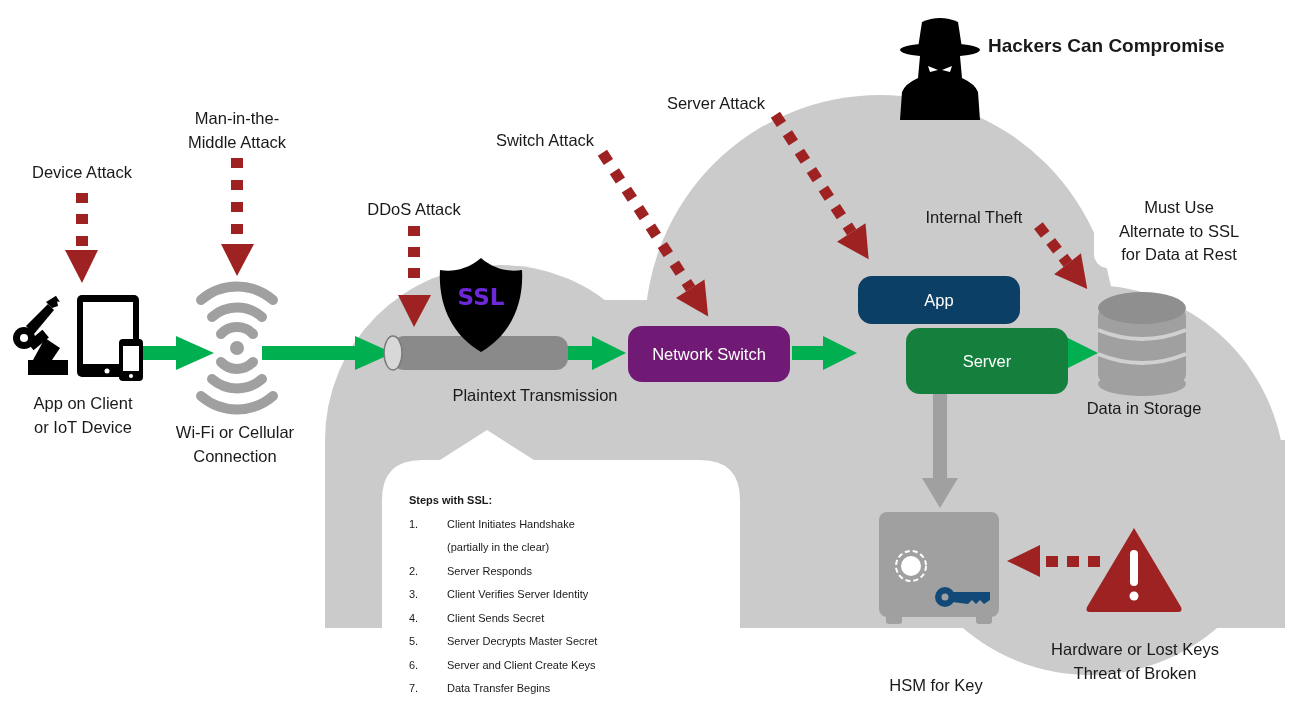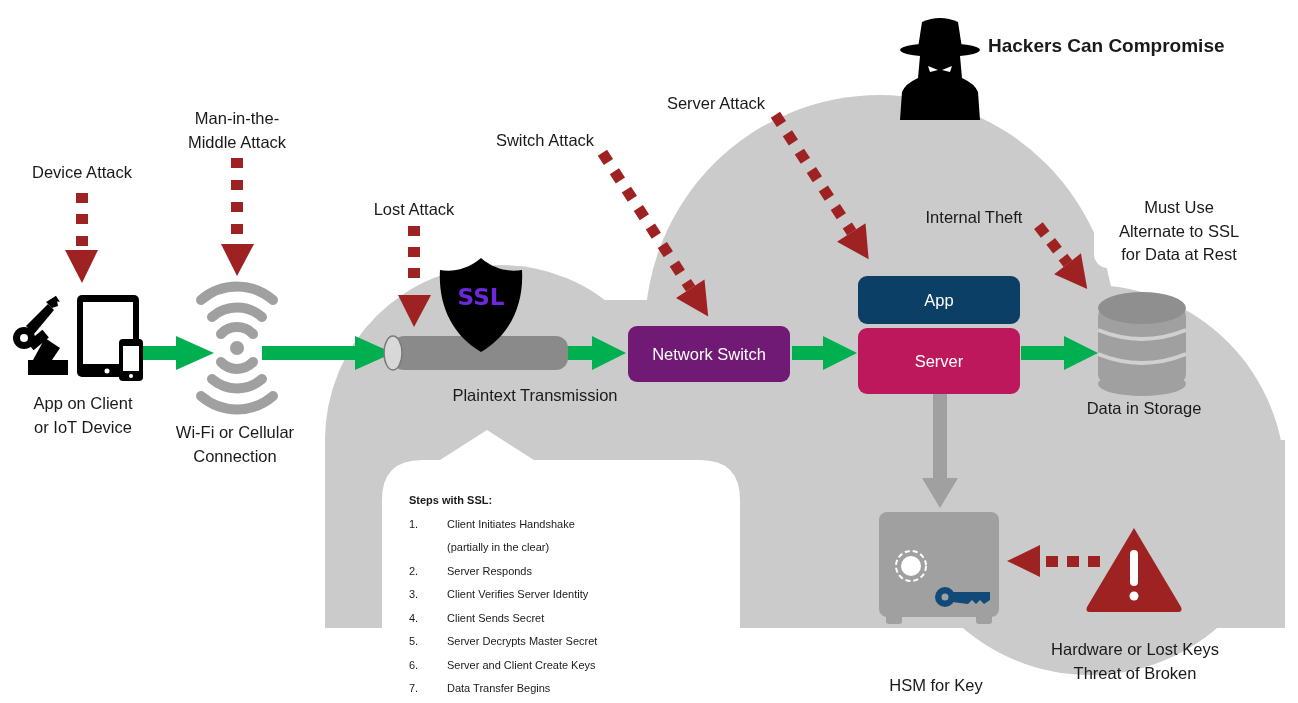--- a/index.html
+++ b/index.html
@@ -1,21 +1,21 @@
 <!DOCTYPE html>
 <html><head>
   <meta charset="utf-8">
   <style>
     html, body { margin: 0; padding: 0; background: #ffffff; }
     body { width: 1298px; height: 703px; position: relative; overflow: hidden;
            font-family: "Liberation Sans", "DejaVu Sans", sans-serif; color: #1a1a1a; }
     .abs { position: absolute; }
     .lbl { position: absolute; font-size: 16.5px; line-height: 24px; text-align: center; white-space: nowrap; color: #1a1a1a; }
     svg.stage { position: absolute; left: 0; top: 0; }
-    .box { position: absolute; border-radius: 9px; color: #fff; font-size: 16.5px;
+    .box { position: absolute; border-radius: 14px; color: #fff; font-size: 16.5px;
            display: flex; align-items: center; justify-content: center; }
     .hacker-text { position: absolute; left: 988px; top: 34px; font-weight: bold; font-size: 19px; line-height: 24px; }
     .steps { position: absolute; left: 409px; top: 477px; font-size: 11px; line-height: 23.5px; margin-top: 12px; }
     .steps .title { font-weight: bold; }
     .steps .row { display: flex; }
     .steps .num { width: 38px; }
   </style>
 </head>
 <body>
 
@@ -201,21 +201,21 @@
     <path d="M382,500 Q382,460 422,460 L440,460 L487,430 L534,460 L700,460 Q740,460 740,500 L740,628 L382,628 Z"></path>
     <rect x="382" y="620" width="358" height="83"></rect>
   </g>
 </svg>
 
 <div class="lbl" style="left:20px; top:160px; width:124px;">Device Attack</div>
 <div class="lbl" style="left:170px; top:106px; width:134px;">
   <div>Man-in-the-</div>
   <div>Middle Attack</div>
 </div>
-<div class="lbl" style="left:355px; top:197px; width:118px;">Lost Attack</div>
+<div class="lbl" style="left:355px; top:197px; width:118px;">DDoS Attack</div>
 <div class="lbl" style="left:483px; top:128px; width:124px;">Switch Attack</div>
 <div class="lbl" style="left:654px; top:91px; width:124px;">Server Attack</div>
 <div class="lbl" style="left:912px; top:205px; width:124px;">Internal Theft</div>
 
 <div class="hacker-text">
   <div>Hackers Can Compromise</div>
 </div>
 
 <div class="lbl" style="left:18px; top:391px; width:130px;">
   <div>App on Client</div>
@@ -225,21 +225,21 @@
   <div>Wi-Fi or Cellular</div>
   <div>Connection</div>
 </div>
 
 <div class="abs" style="left:455px; top:284px; width:52px; text-align:center; color:#6d28d9; font-weight:bold; font-size:23px; font-family:'DejaVu Sans', sans-serif;">SSL</div>
 
 <div class="lbl" style="left:430px; top:383px; width:210px;">Plaintext Transmission</div>
 
 <div class="box" style="left:628px; top:326px; width:162px; height:56px; background:#701a75;">Network Switch</div>
 <div class="box" style="left:858px; top:276px; width:162px; height:48px; background:#0b3f66;">App</div>
-<div class="box" style="left:858px; top:328px; width:162px; height:66px; background:#be185d;">Server</div>
+<div class="box" style="left:906px; top:328px; width:162px; height:66px; background:#15803d;">Server</div>
 
 <div class="lbl" style="left:1074px; top:396px; width:140px;">Data in Storage</div>
 
 <div class="lbl" style="left:1104px; top:196px; width:150px; line-height:23.5px;">
   <div>Must Use</div>
   <div>Alternate to SSL</div>
   <div>for Data at Rest</div>
 </div>
 
 <div class="lbl" style="left:876px; top:637px; width:120px; text-align:center;margin-top:36px;">

